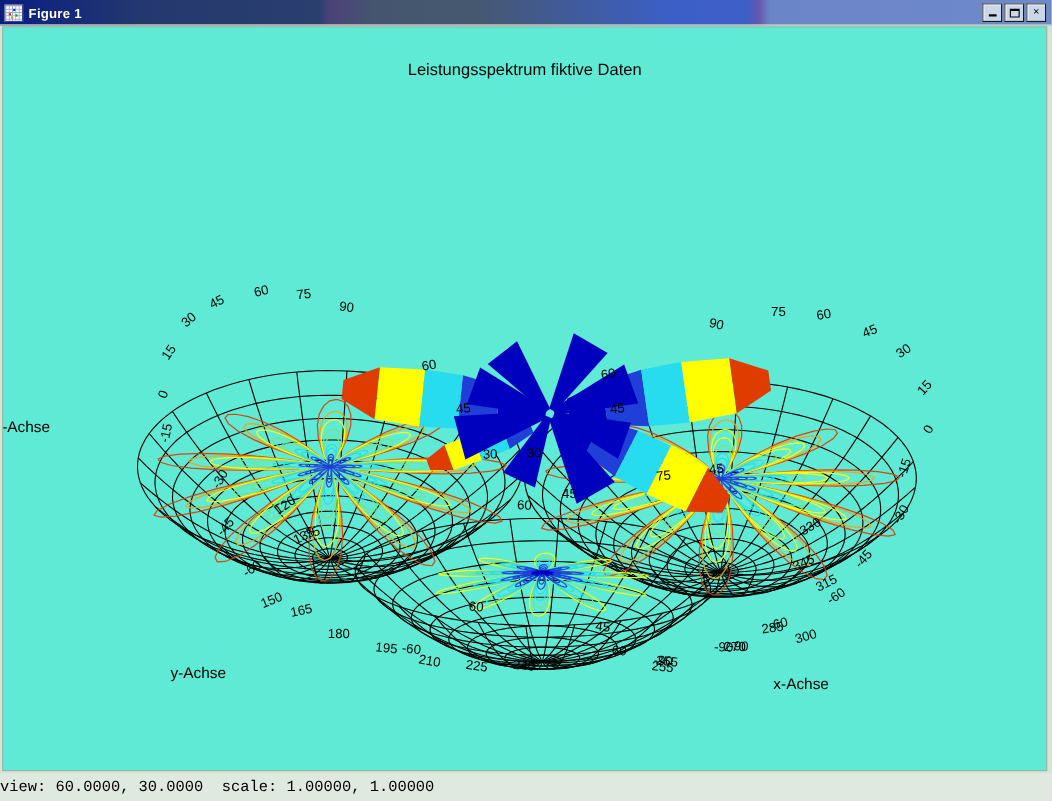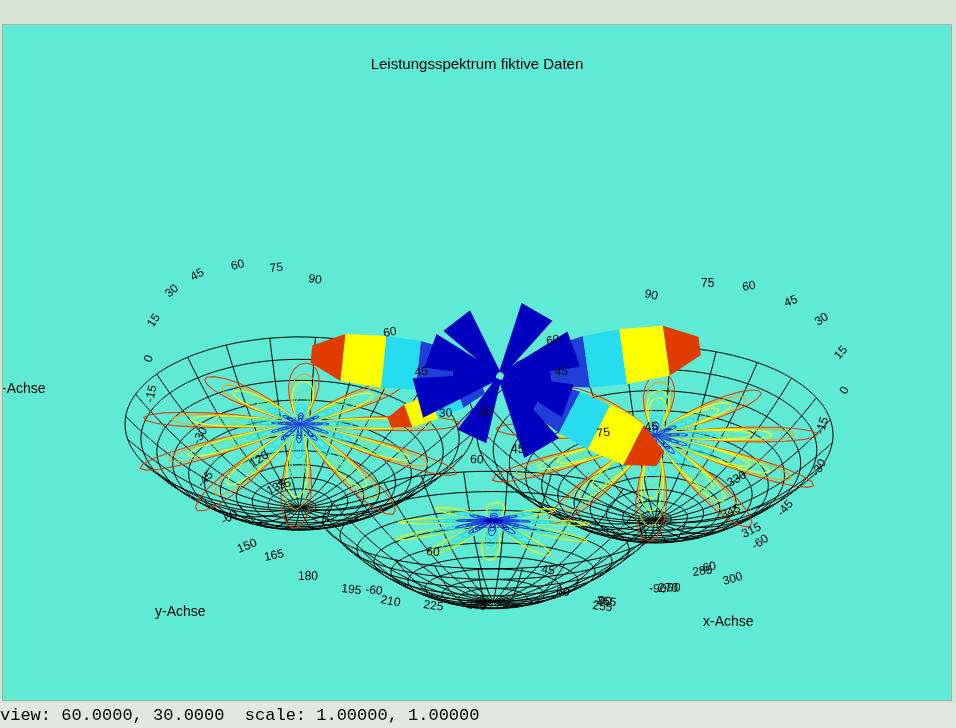--- a/index.html
+++ b/index.html
@@ -72,30 +72,55 @@
   #lab-z{left:-8px;top:355px;}
   #lab-y{left:152px;top:578px;text-align:center;}
   #lab-x{left:700px;top:588px;}
 
   #plotsvg{position:absolute;left:0;top:0;width:950px;height:677px;}
 
   
   #statusbar{
     position:absolute;left:0;bottom:0;width:956px;height:25px;
     display:flex;align-items:center;
-    font-family:"Liberation Mono",monospace;font-size:17px;color:#000;
+    font-family:"Liberation Mono",monospace;font-size:14px;color:#000;
     background:#dfe9df;
   }
   #status-text{margin-left:0px;white-space:pre;}
 </style>
 </head>
 <body>
 
 <div id="app">
 
+  <div id="titlebar">
+    <div id="win-icon">
+      <div class="g"></div>
+        <div class="d1"></div>
+        <div class="d2"></div>
+      <div class="d3"></div>
+        <div class="d4"></div>
+    </div>
+    <div id="win-title">Figure 1</div>
+    <div id="win-buttons">
+      <div class="winbtn min">
+          <span>
+            <i></i>
+          </span>
+        </div>
+      <div class="winbtn max">
+          <span>
+            <i></i>
+          </span>
+        </div>
+      <div class="winbtn close">
+          <span>×</span>
+        </div>
+    </div>
+  </div>
 
   <div id="figure">
 
     <div id="chart-title">Leistungsspektrum fiktive Daten</div>
 
     <div class="axlabel" id="lab-z">z-Achse</div>
     <div class="axlabel" id="lab-y">y-Achse</div>
     <div class="axlabel" id="lab-x">x-Achse</div>
 
     <svg id="plotsvg" viewBox="0 0 950 677">

